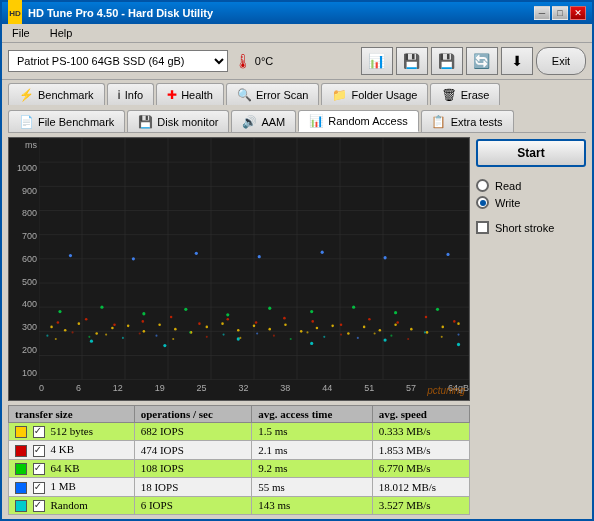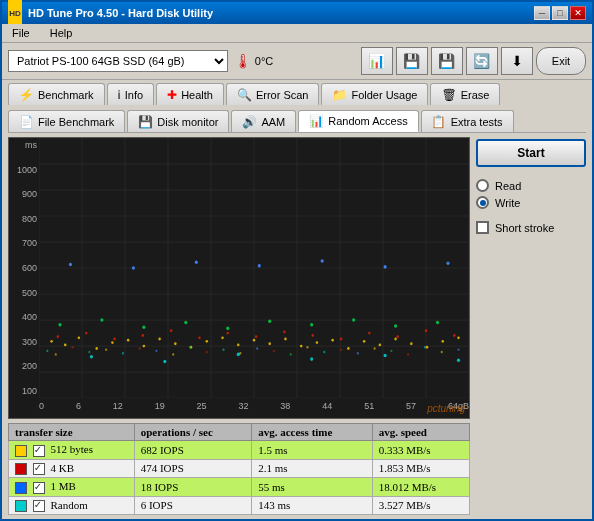--- a/index.html
+++ b/index.html
@@ -349,20 +349,30 @@
       <span class="color-box" style="background:#cc0000;"></span>
       <span class="check-box checked"></span>
       <span>4 KB</span>
     </td>
     <td>474 IOPS</td>
     <td>2.1 ms</td>
     <td>1.853 MB/s</td>
   </tr>
             <tr>
     <td>
+      <span class="color-box" style="background:#00cc00;"></span>
+      <span class="check-box checked"></span>
+      <span>64 KB</span>
+    </td>
+    <td>108 IOPS</td>
+    <td>9.2 ms</td>
+    <td>6.770 MB/s</td>
+  </tr>
+            <tr>
+    <td>
       <span class="color-box" style="background:#0066ff;"></span>
       <span class="check-box checked"></span>
       <span>1 MB</span>
     </td>
     <td>18 IOPS</td>
     <td>55 ms</td>
     <td>18.012 MB/s</td>
   </tr>
             <tr>
     <td>

